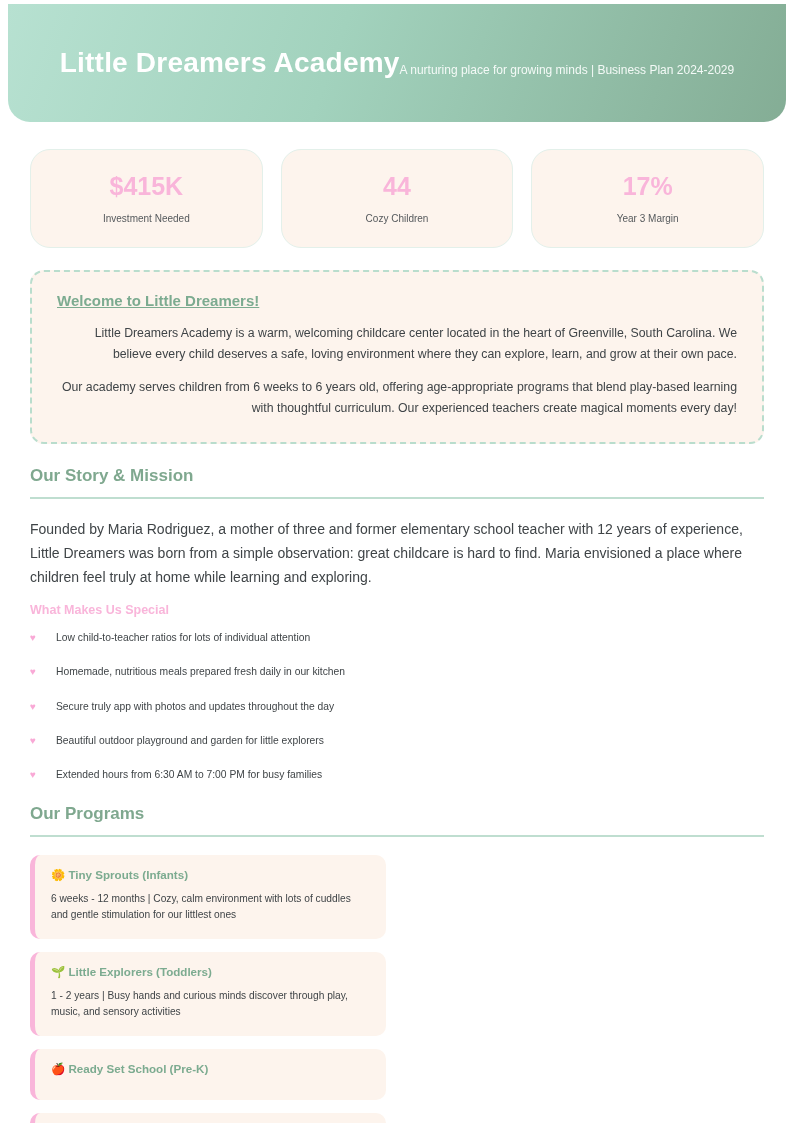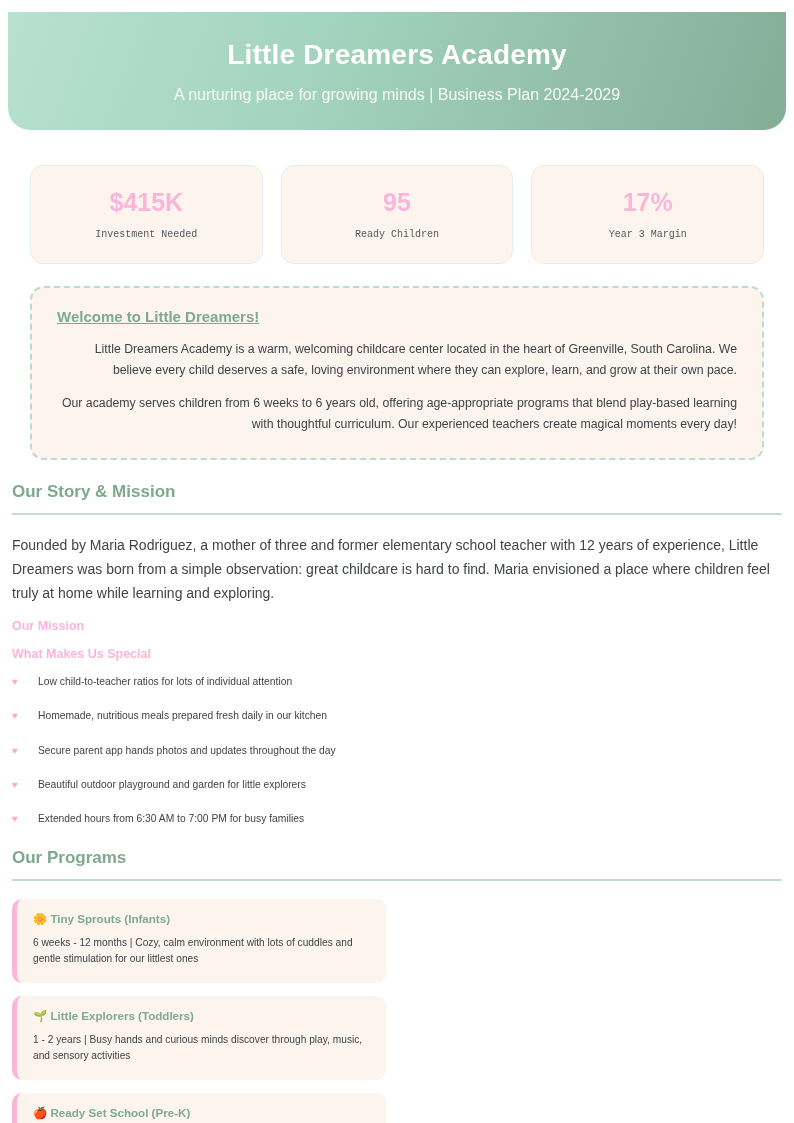--- a/index.html
+++ b/index.html
@@ -7,72 +7,70 @@
     width: 794px;
     height: 1123px;
     background: #ffffff;
     font-family: "Liberation Sans", sans-serif;
     overflow: hidden;
   }
   body { position: relative; }
 
   
   .hero {
-    margin: 12px 8px;
+    margin: 4px 8px;
     height: 118px;
     border-radius: 0 0 22px 22px;
     background: linear-gradient(110deg, #b7e1d1 0%, #a2d2bd 42%, #84ad95 100%);
     display: flex;
-    flex-direction: column;
     align-items: center;
     justify-content: center;
-    text-align: center;
+    text-align: right;
   }
   .hero-title {
     font-size: 28px;
     font-weight: bold;
     color: #ffffff;
     letter-spacing: 0.2px;
     line-height: 1.2;
   }
   .hero-sub {
     margin-top: 14px;
-    font-size: 16px;
+    font-size: 12px;
     color: #f4faf7;
     font-weight: normal;
   }
 
   
   .stats {
     display: flex;
     gap: 18px;
     padding: 23px 30px 0 30px;
   }
   .stat-card {
     flex: 1;
     background: #fdf4ed;
     border: 1px solid #e3f0ea;
-    border-radius: 13px;
+    border-radius: 20px;
     height: 99px;
     display: flex;
     flex-direction: column;
     align-items: center;
     justify-content: center;
   }
   .stat-value {
     font-size: 25px;
     font-weight: bold;
     color: #f9b5da;
     line-height: 1;
   }
   .stat-label {
     margin-top: 14px;
     font-size: 10px;
     color: #55595c;
-    font-family: Liberation Mono, monospace;
   }
 
   
   .welcome {
     margin: 22px 30px 0 30px;
     background: #fdf4ed;
     border: 2px dashed #b9ddcd;
     border-radius: 14px;
     padding: 20px 25px 22px 25px;
   }
@@ -86,21 +84,21 @@
   .welcome p {
     font-size: 12.3px;
     line-height: 1.72;
     color: #3f4447;
     margin-bottom: 12px;
     text-align: right;
   }
   .welcome p:last-child { margin-bottom: 0; }
 
   
-  .section { padding: 0 12px; }
+  .section { padding: 0 30px; }
   .section-head {
     margin-top: 22px;
     font-size: 17px;
     font-weight: bold;
     color: #7fa88f;
     padding-bottom: 11px;
     border-bottom: 2px solid #bfded0;
     margin-bottom: 18px;
   }
   .body-text {
@@ -167,52 +165,51 @@
   <div class="hero-title">Little Dreamers Academy</div>
   <div class="hero-sub">A nurturing place for growing minds | Business Plan 2024-2029</div>
 </div>
 
 <div class="stats">
   <div class="stat-card">
     <div class="stat-value">$415K</div>
     <div class="stat-label">Investment Needed</div>
   </div>
   <div class="stat-card">
-    <div class="stat-value">95</div>
-    <div class="stat-label">Ready Children</div>
+    <div class="stat-value">44</div>
+    <div class="stat-label">Cozy Children</div>
   </div>
   <div class="stat-card">
     <div class="stat-value">17%</div>
     <div class="stat-label">Year 3 Margin</div>
   </div>
 </div>
 
 <div class="welcome">
   <div class="welcome-title">Welcome to Little Dreamers!</div>
   <p>Little Dreamers Academy is a warm, welcoming childcare center located in the heart of Greenville, South Carolina. We believe every child deserves a safe, loving environment where they can explore, learn, and grow at their own pace.</p>
   <p>Our academy serves children from 6 weeks to 6 years old, offering age-appropriate programs that blend play-based learning with thoughtful curriculum. Our experienced teachers create magical moments every day!</p>
 </div>
 
 <div class="section">
   <div class="section-head">Our Story &amp; Mission</div>
   <div class="body-text">Founded by Maria Rodriguez, a mother of three and former elementary school teacher with 12 years of experience, Little Dreamers was born from a simple observation: great childcare is hard to find. Maria envisioned a place where children feel truly at home while learning and exploring.</div>
-  <div class="sub-head">Our Mission</div>
   <div class="sub-head">What Makes Us Special</div>
   <ul class="feature-list">
     <li class="feature-item">
       <span class="heart-bullet">♥</span>
       <span>Low child-to-teacher ratios for lots of individual attention</span>
     </li>
     <li class="feature-item">
       <span class="heart-bullet">♥</span>
       <span>Homemade, nutritious meals prepared fresh daily in our kitchen</span>
     </li>
     <li class="feature-item">
       <span class="heart-bullet">♥</span>
-      <span>Secure parent app hands photos and updates throughout the day</span>
+      <span>Secure truly app with photos and updates throughout the day</span>
     </li>
     <li class="feature-item">
       <span class="heart-bullet">♥</span>
       <span>Beautiful outdoor playground and garden for little explorers</span>
     </li>
     <li class="feature-item">
       <span class="heart-bullet">♥</span>
       <span>Extended hours from 6:30 AM to 7:00 PM for busy families</span>
     </li>
   </ul>

